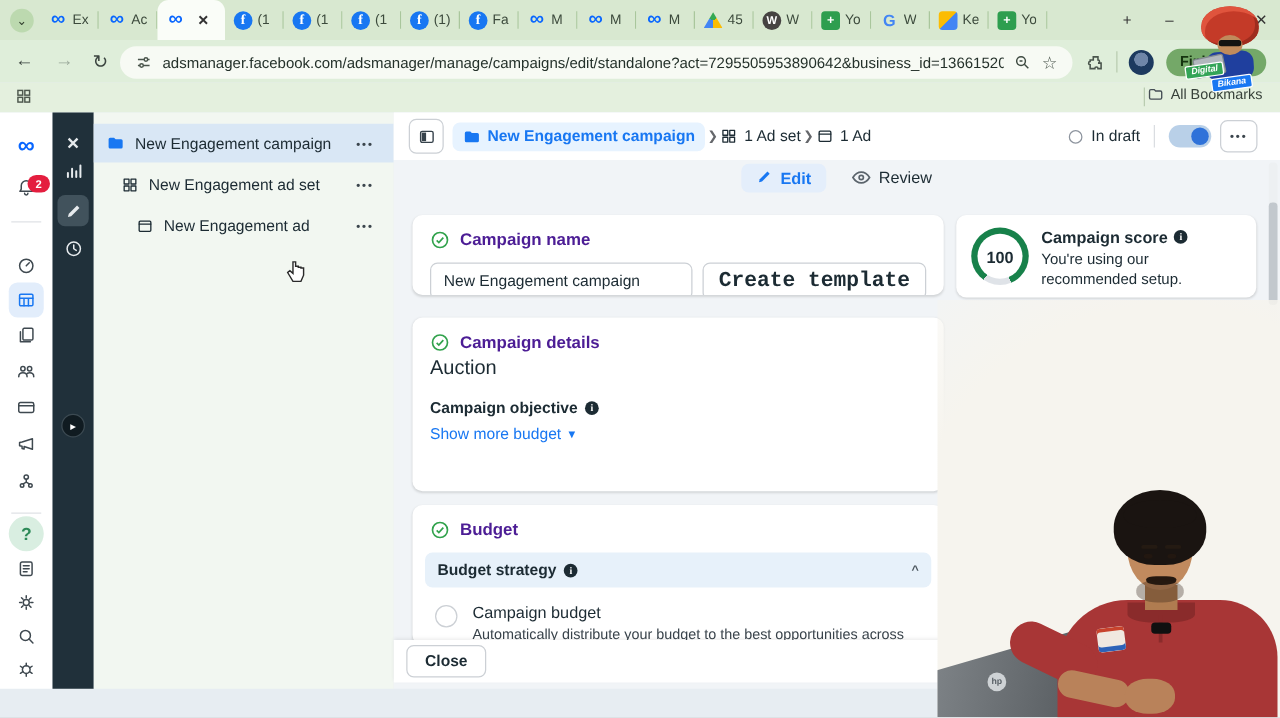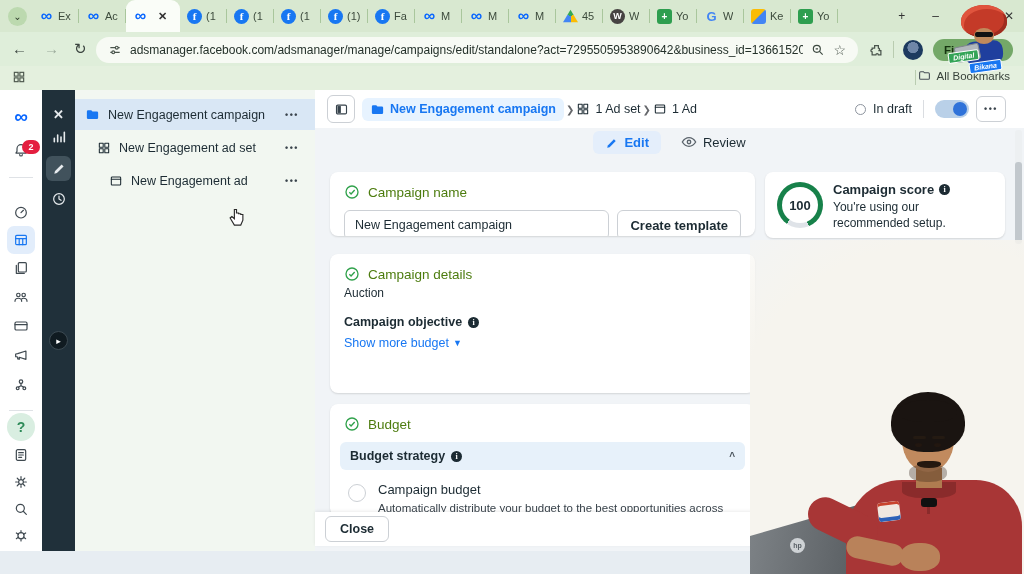--- a/index.html
+++ b/index.html
@@ -75,34 +75,34 @@
   .crumb-sep{color:#65676b;font-size:10px;margin:0 2px}
   .spacer{flex:1}
   .draftdot{width:11px;height:11px;border-radius:50%;border:1.5px solid #8d949e;box-sizing:border-box}
   .draftlabel{font-size:12.5px}
   .vdiv{width:1px;height:18px;background:#dadde1;margin:0 4px}
   .switch{width:34px;height:18px;border-radius:9px;background:#b9d0e8;position:relative;flex:none}
   .switch .knob{position:absolute;right:2px;top:2px;width:14px;height:14px;border-radius:50%;background:#2f72d9}
   .morebtn{width:28px;height:24px;border:1px solid #ccd0d5;border-radius:6px;background:#fff;display:flex;
     align-items:center;justify-content:center;font-size:9px;letter-spacing:1.5px;color:#3a444c;font-weight:bold;margin-right:6px}
   .vtabs{position:absolute;left:0;top:38px;right:0;height:28px;display:flex;align-items:center;justify-content:center;gap:20px}
-  .vtab{display:flex;align-items:flex-end;gap:6px;font-size:13px}
+  .vtab{display:flex;align-items:flex-start;gap:6px;font-size:13px}
   .vtab.edit{background:#e4eefb;color:#1877f2;font-weight:bold;border-radius:6px;padding:4px 12px}
   .vtab.review{color:#1c2b33}
   .card{position:absolute;background:#fff;border-radius:8px;box-shadow:0 1px 2px rgba(0,0,0,.13);box-sizing:border-box;overflow:hidden}
-  .card-title{display:flex;align-items:flex-end;gap:8px;font-size:13.5px;font-weight:normal;color:#4d7c0f}
+  .card-title{display:flex;align-items:flex-start;gap:8px;font-size:13.5px;font-weight:bold;color:#4c1d95}
   #card-name{left:15px;top:82px;width:425px;height:64px;padding:12px 14px}
   #card-name .row{display:flex;gap:8px;margin-top:10px}
   .cname-input{flex:1;height:30px;border:1px solid #ccd0d5;border-radius:6px;padding:0 10px;font-size:12.5px;
     color:#1c2b33;box-sizing:border-box;font-family:"Liberation Sans",sans-serif;background:#fff}
-  .create-btn{height:30px;padding:0 12px;border:1px solid #ccd0d5;border-radius:6px;background:#fff;font-size:13px;
-    font-weight:bold;color:#1c2b33;font-family:Liberation Sans, sans-serif}
+  .create-btn{height:30px;padding:0 12px;border:1px solid #ccd0d5;border-radius:6px;background:#fff;font-size:17px;
+    font-weight:bold;color:#1c2b33;font-family:Liberation Mono, monospace}
   #card-details{left:15px;top:164px;width:425px;height:139px;padding:12px 14px}
   .flabel{font-size:12.5px;font-weight:bold;margin-top:15px;display:flex;align-items:center;gap:6px}
-  .fvalue{font-size:12px;margin-top:4px;color:#1c2b33}
+  .fvalue{font-size:16px;margin-top:4px;color:#1c2b33}
   .showmore{font-size:12.5px;color:#1877f2;margin-top:7px;display:flex;align-items:center;gap:4px}
   .showmore .dn{font-size:9px}
   #card-budget{left:15px;top:314px;width:425px;height:112px;padding:12px 10px 0 10px}
   #card-budget .card-title{padding:0 4px}
   .strategy-band{margin-top:10px;background:#e7f1fa;border-radius:6px;padding:7px 10px;display:flex;align-items:center;
     gap:6px;font-size:12.5px;font-weight:bold}
   .strategy-band .chev{margin-left:auto;font-size:10px;color:#4a545c}
   .option-row{margin-top:12px;display:flex;gap:12px;padding:0 8px}
   .radio{width:18px;height:18px;border:1.5px solid #ccd0d5;border-radius:50%;box-sizing:border-box;flex:none;margin-top:2px}
   .option-title{font-size:13px}

